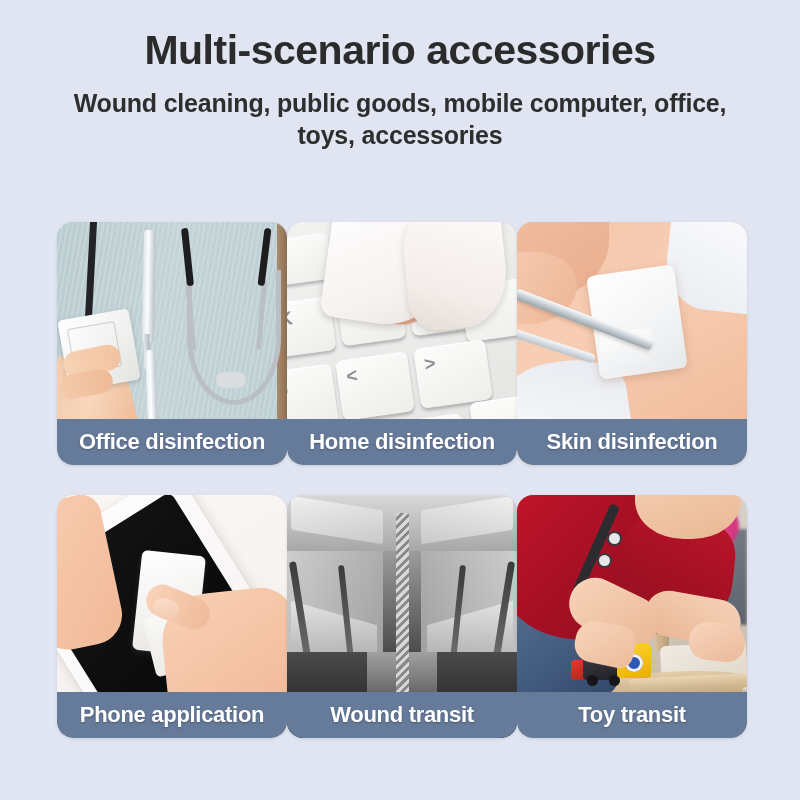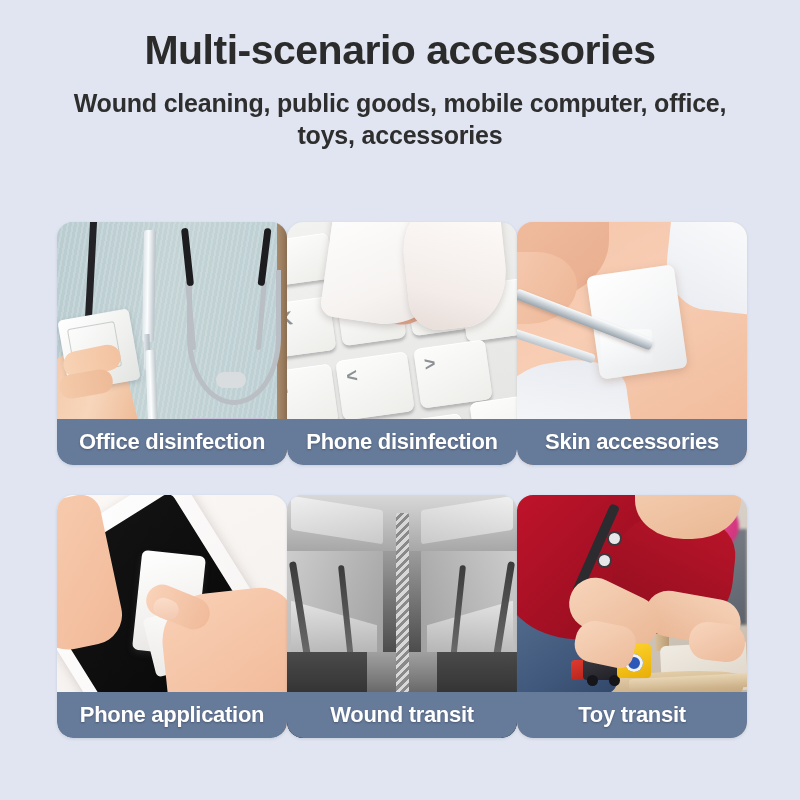--- a/index.html
+++ b/index.html
@@ -361,34 +361,34 @@
         <div class="key kF">M</div>
         <div class="key kG">&lt;</div>
         <div class="key kH">&gt;</div>
         <div class="key kK"></div>
         <div class="key kJ"></div>
         <div class="thumb"></div>
         <div class="thumb2"></div>
         <div class="wipe2"></div>
         <div class="wipe3"></div>
       </div>
-      <div class="caption">Phone disinfection</div>
+      <div class="caption">Home disinfection</div>
     </div>
 
     <div class="card c3">
       <div class="photo">
         <div class="shoulder"></div>
         <div class="neck"></div>
         <div class="drapeTop"></div>
         <div class="drapeBot"></div>
         <div class="gauze"></div>
         <div class="forceps"></div>
         <div class="forceps2"></div>
       </div>
-      <div class="caption">Skin accessories</div>
+      <div class="caption">Skin disinfection</div>
     </div>
 
     <div class="card c4">
       <div class="photo">
         <div class="redblur"></div>
         <div class="phone">
           <div class="screen"></div>
         </div>
         <div class="handL"></div>
         <div class="wipe4"></div>

